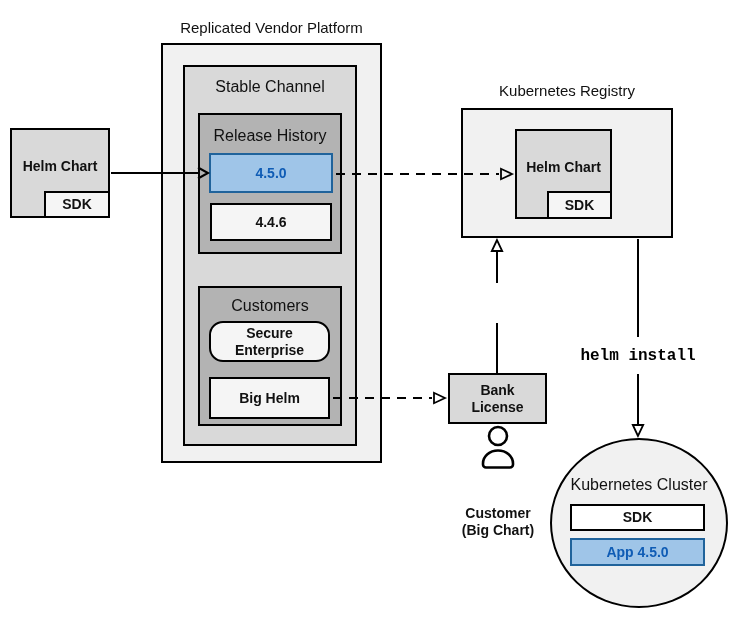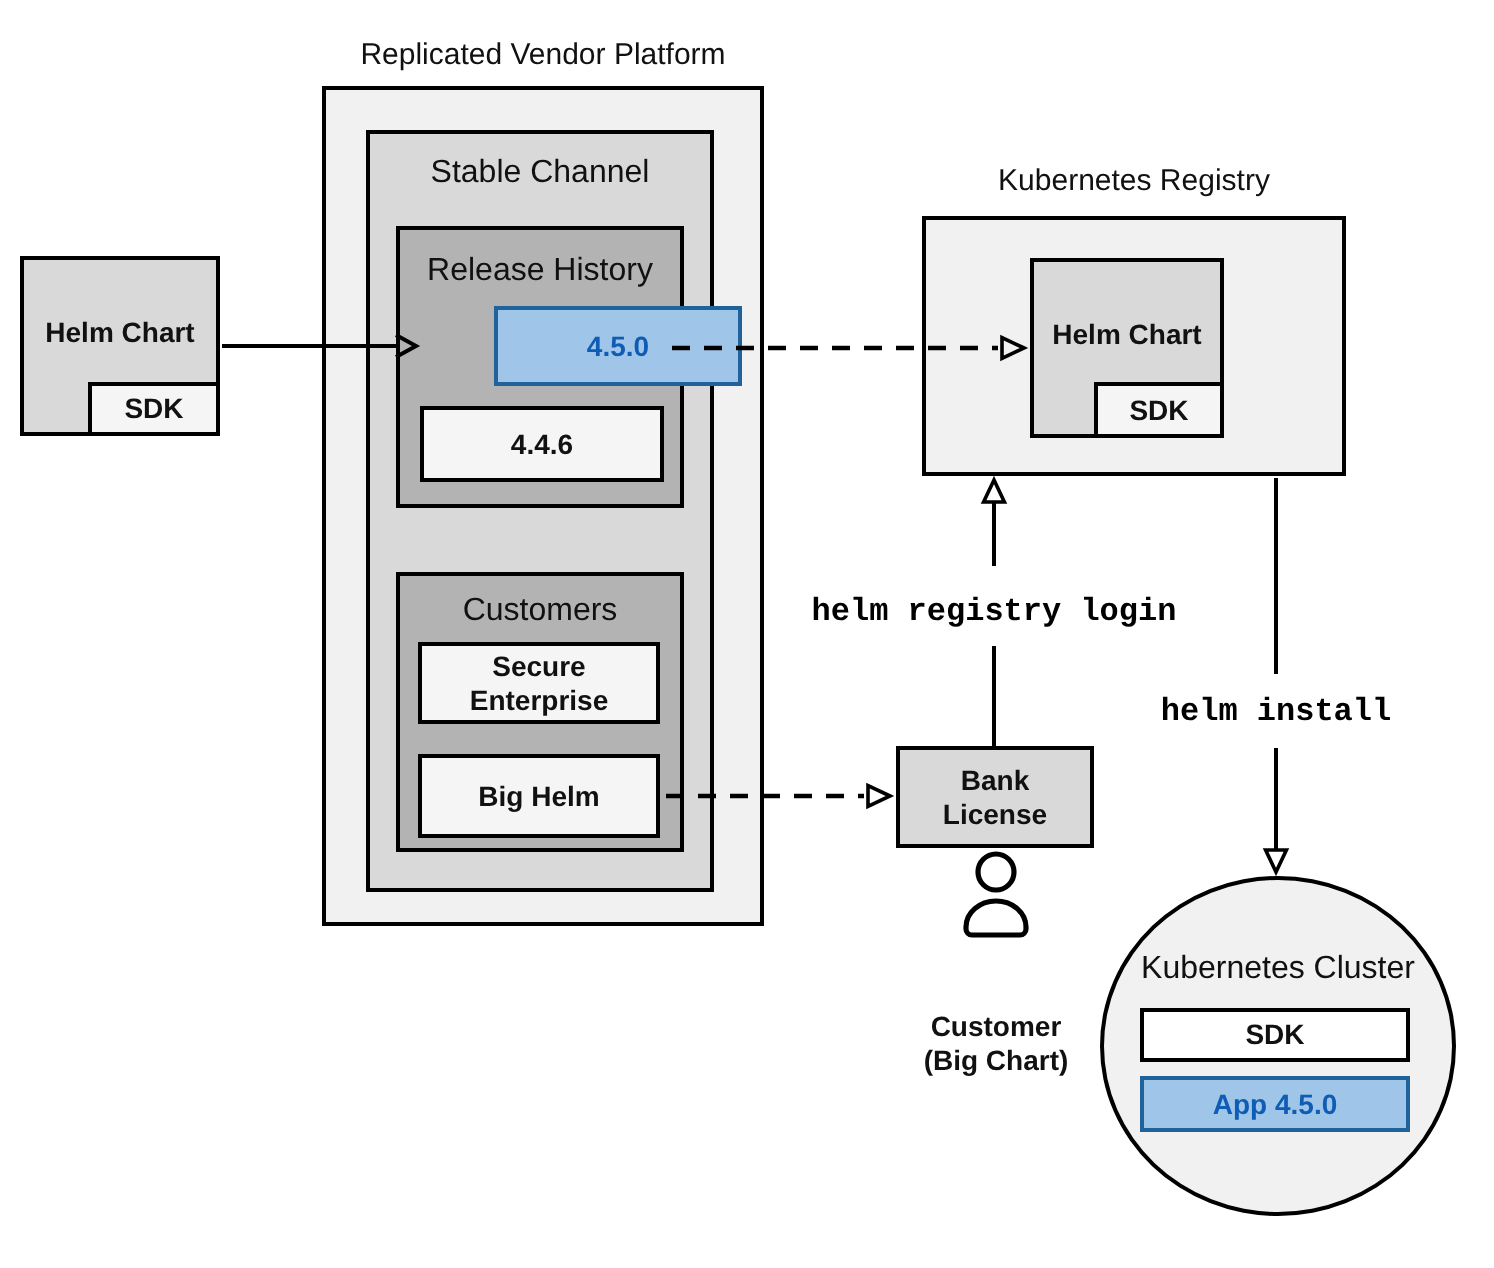--- a/index.html
+++ b/index.html
@@ -100,33 +100,33 @@
   <div class="box container-fill" style="left:161px; top:43px; width:221px; height:420px;"></div>
 
   <div class="box mid-fill" style="left:183px; top:65px; width:174px; height:381px;">
     <div class="inner-title" style="top:11px;">Stable Channel</div>
   </div>
 
   <div class="box dark-fill" style="left:198px; top:113px; width:144px; height:141px;">
     <div class="inner-title" style="top:12px;">Release History</div>
   </div>
 
-  <div class="box accent-box center-flex node-label" style="left:209px; top:153px; width:124px; height:40px;margin-left:38px;">
+  <div class="box accent-box center-flex node-label" style="left:209px; top:153px; width:124px; height:40px;">
     <span>4.5.0</span>
   </div>
 
   <div class="box light-fill center-flex node-label" style="left:210px; top:203px; width:122px; height:38px;">
     <span>4.4.6</span>
   </div>
 
   <div class="box dark-fill" style="left:198px; top:286px; width:144px; height:140px;">
     <div class="inner-title" style="top:9px;">Customers</div>
   </div>
 
-  <div class="box light-fill center-flex node-label" style="left:209px; top:321px; width:121px; height:41px;">
+  <div class="box light-fill center-flex node-label" style="left:209px; top:321px; width:121px; height:41px;border-radius:14px;">
     <span style="width:85px;">Secure Enterprise</span>
   </div>
 
   <div class="box light-fill center-flex node-label" style="left:209px; top:377px; width:121px; height:42px;">
     <span>Big Helm</span>
   </div>
 
   <div class="box container-fill" style="left:461px; top:108px; width:212px; height:130px;"></div>
 
   <div class="box mid-fill center-flex" style="left:515px; top:129px; width:97px; height:90px;">
@@ -142,21 +142,20 @@
 
   <svg class="abs" style="left:478px; top:424px;" width="40" height="48" viewBox="0 0 40 48">
     <circle cx="20" cy="12" r="9" fill="none" stroke="#000000" stroke-width="2.6"></circle>
     <path d="M5 39.5 a15 13 0 0 1 30 0 l0 1 a3 3 0 0 1 -3 3 l-24 0 a3 3 0 0 1 -3 -3 z" fill="none" stroke="#000000" stroke-width="2.6" stroke-linejoin="round"></path>
   </svg>
   <div class="caption" style="left:438px; top:485px; width:120px;">
     <div>Customer</div>
     <div>(Big Chart)</div>
   </div>
 
-  <div class="cmd-label" style="left:385px; top:297px; width:224px;">helm registry login</div>
 
   <div class="cmd-label" style="left:565px; top:347px; width:146px;">helm install</div>
 
   <div class="box container-fill" style="left:550px; top:438px; width:178px; height:170px; border-radius:50%;">
     <div class="inner-title" style="top:36px;">Kubernetes Cluster</div>
   </div>
   <div class="box white-fill center-flex node-label" style="left:570px; top:504px; width:135px; height:27px;">
     <span>SDK</span>
   </div>
   <div class="box accent-box center-flex node-label" style="left:570px; top:538px; width:135px; height:28px;align-items:center;">

